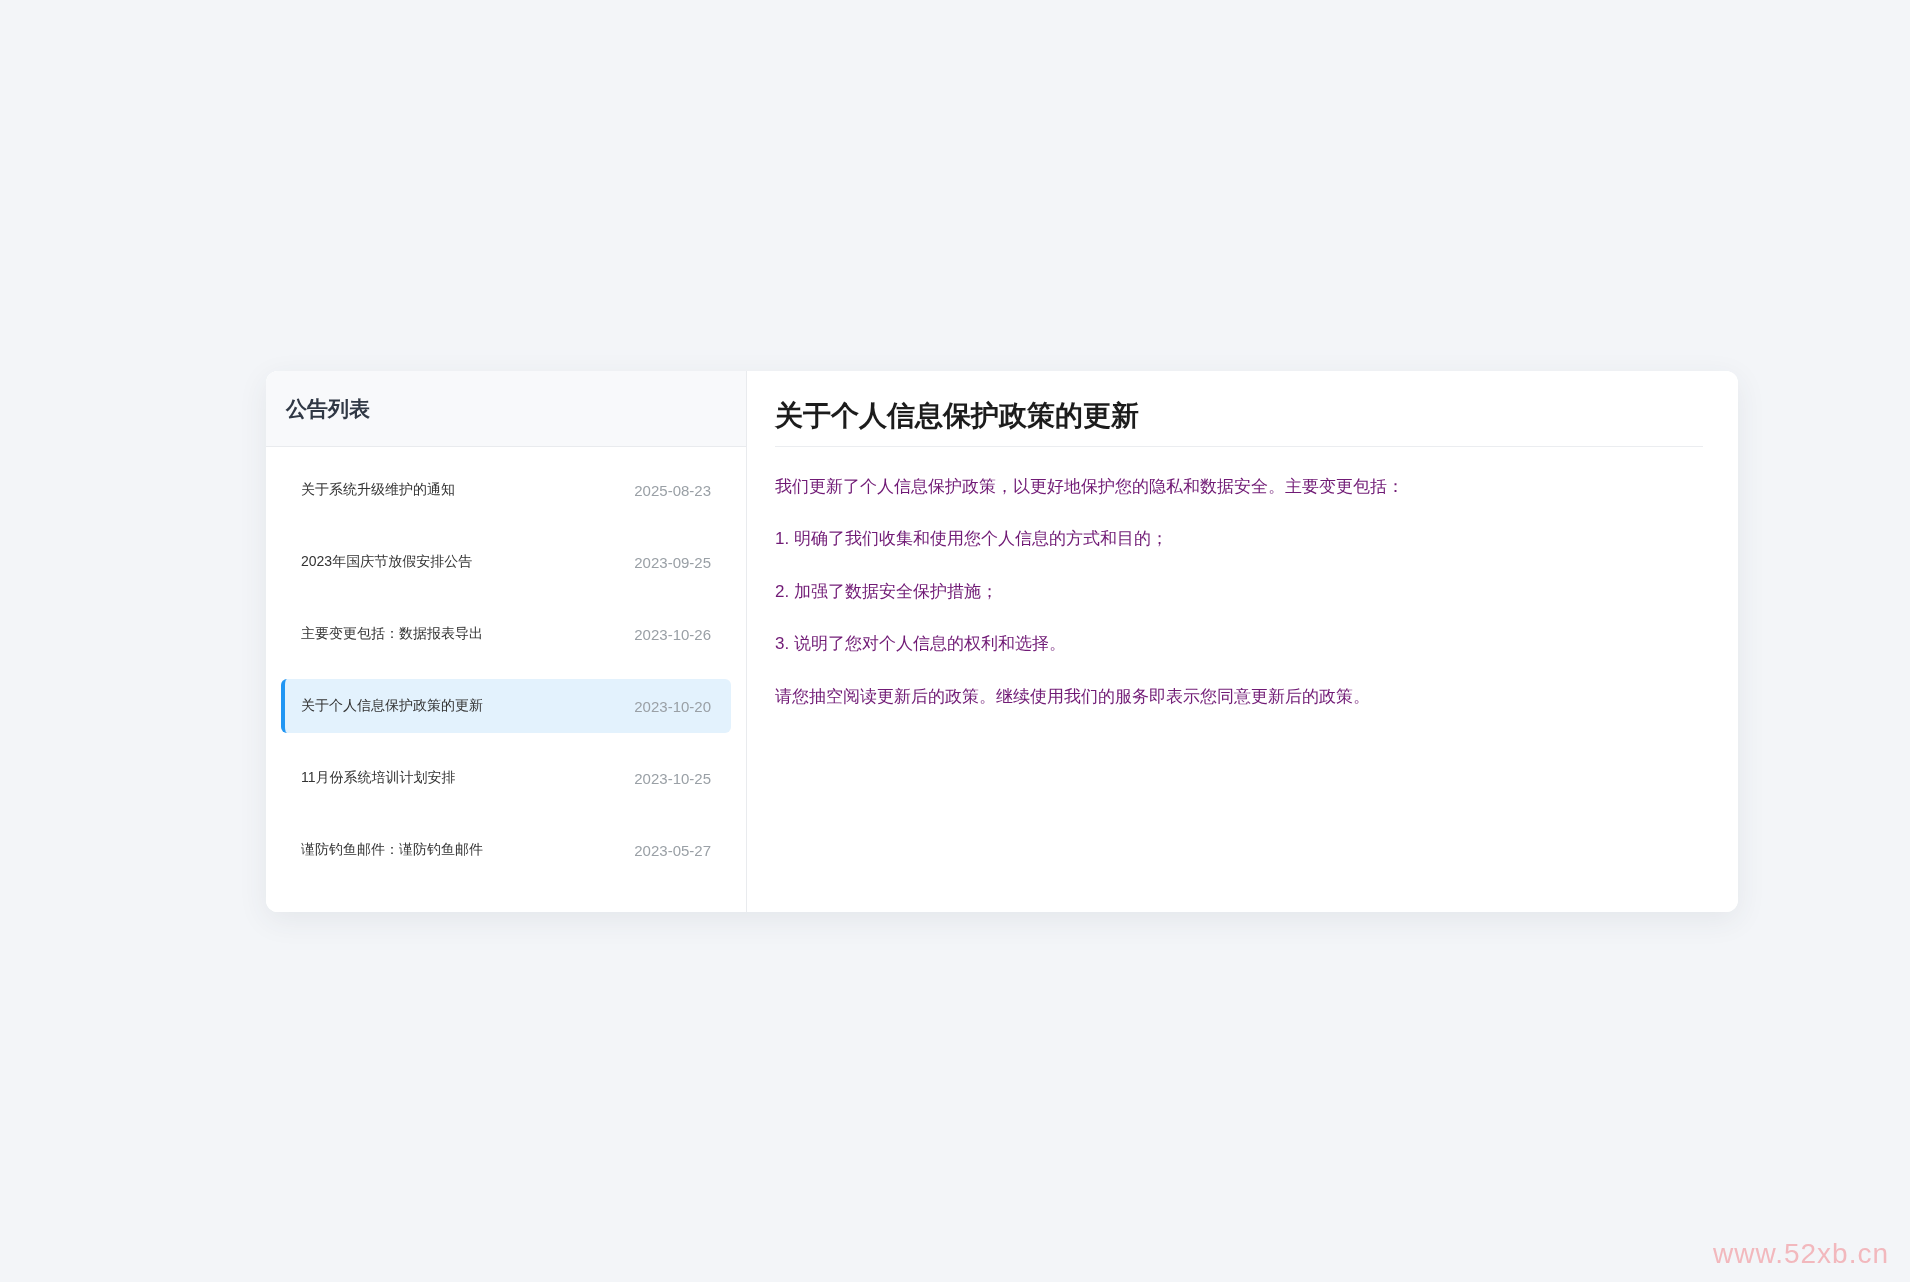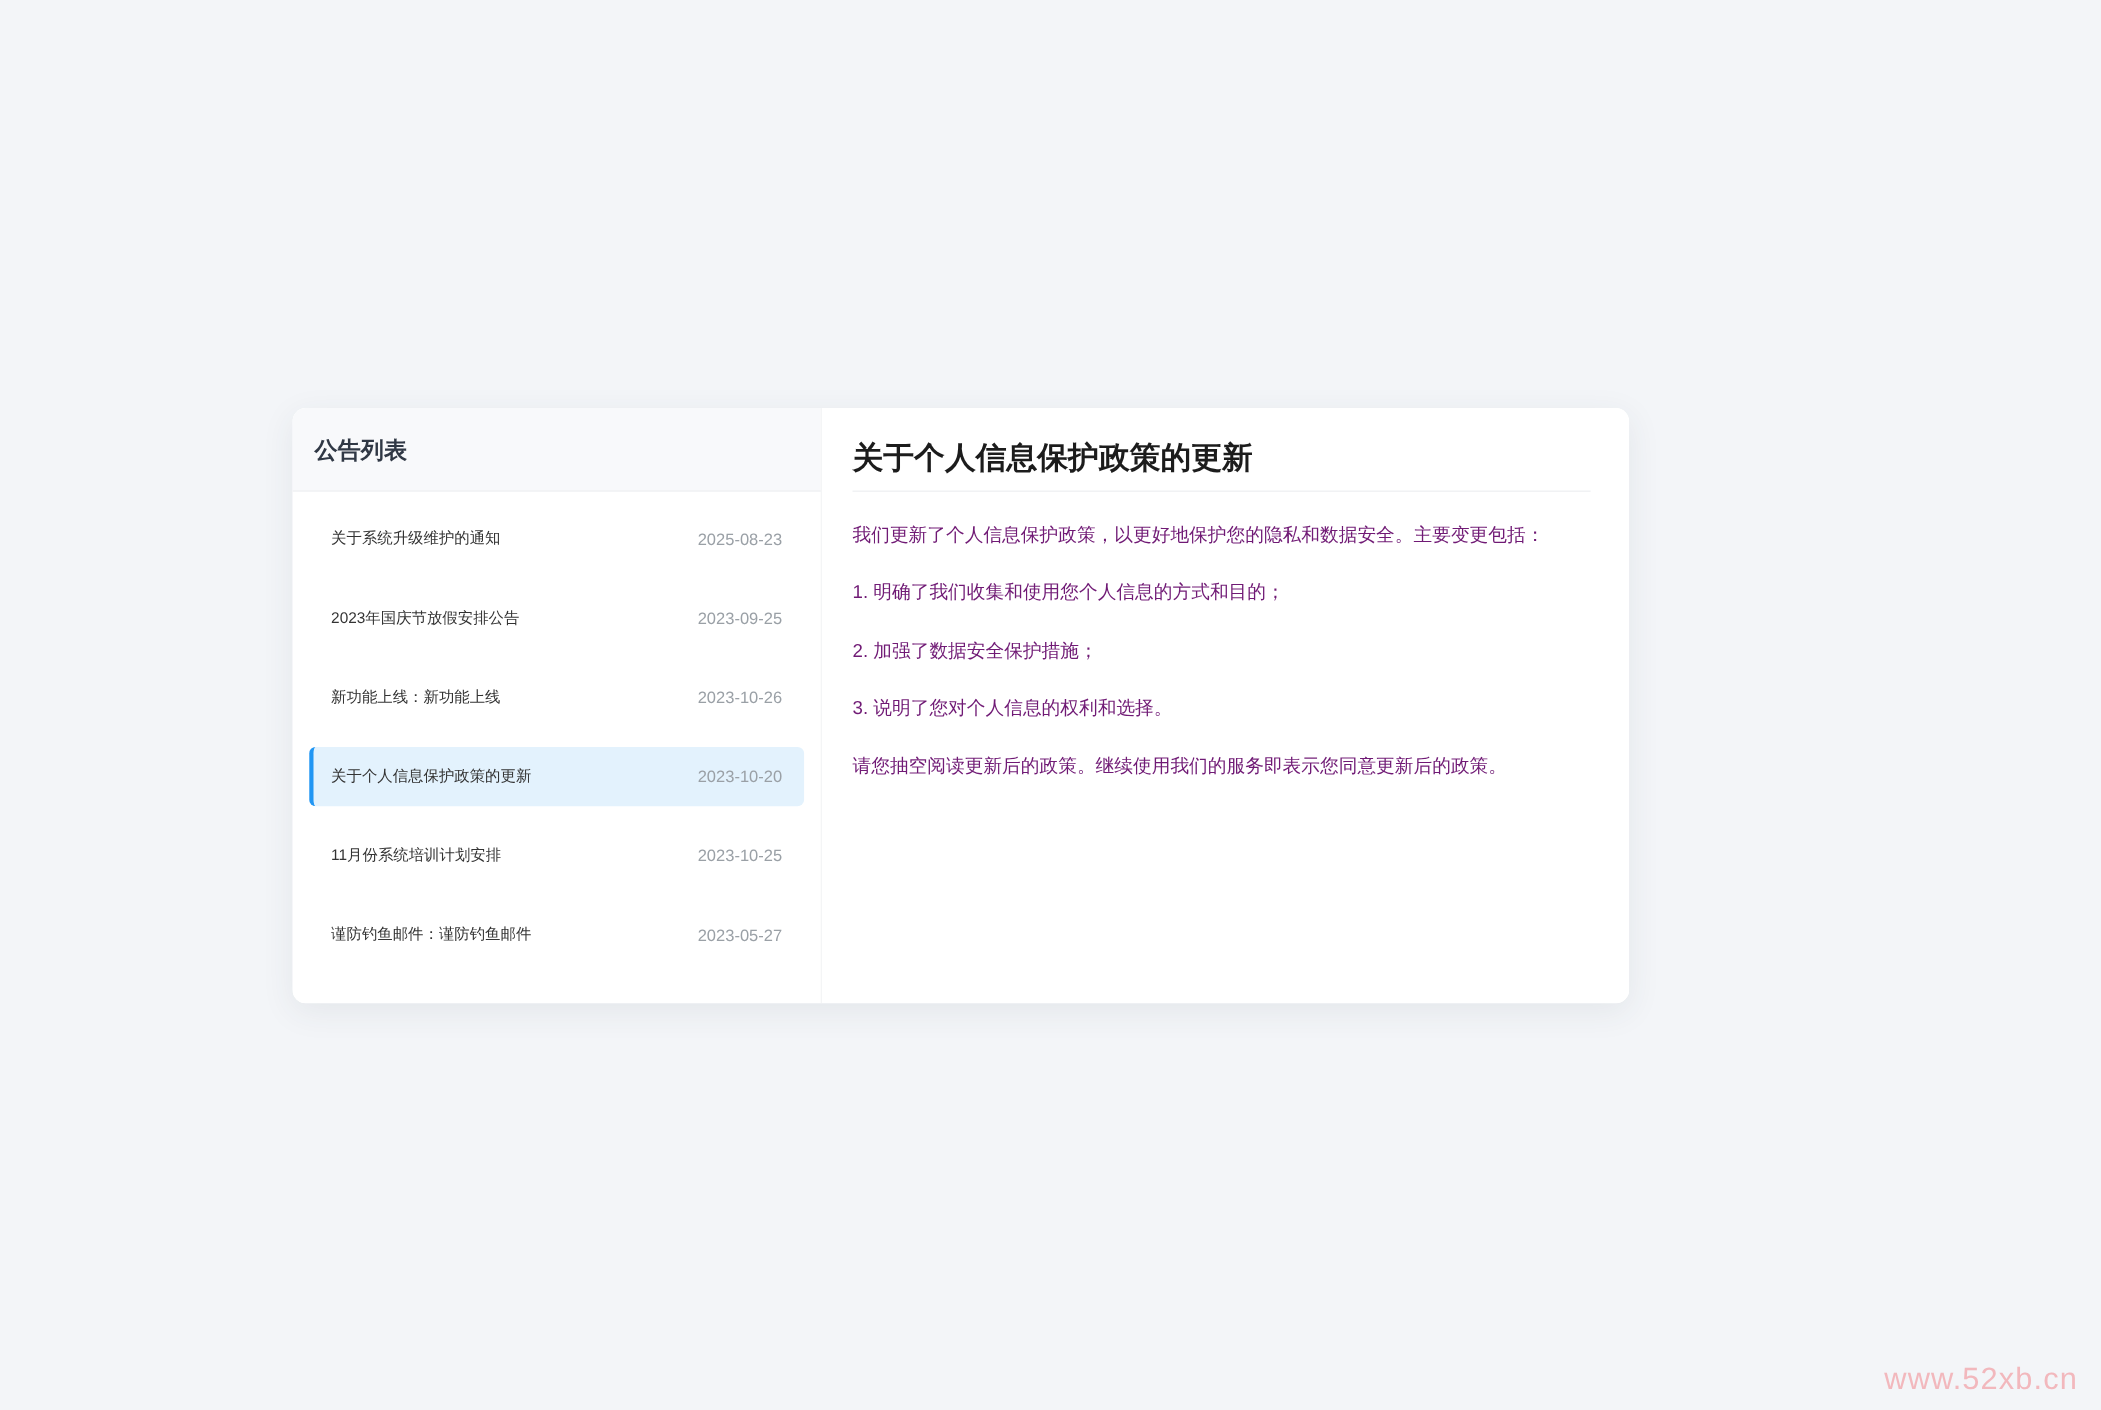--- a/index.html
+++ b/index.html
@@ -11,21 +11,21 @@
   *{box-sizing:border-box;}
   html,body{margin:0;padding:0;}
   body{
     width:1910px;height:1282px;
     background:var(--page-bg);
     font-family:"Liberation Sans","DejaVu Sans",sans-serif;
     position:relative;overflow:hidden;
   }
   .card{
     position:absolute;left:266px;top:371px;
-    width:1215px;height:541px;
+    width:1472px;height:541px;
     background:#ffffff;border-radius:12px;
     box-shadow:0 8px 30px rgba(50,60,80,0.08);
     display:flex;overflow:hidden;
   }
   
   .list-panel{
     width:481px;min-width:481px;
     border-right:1px solid #e9ebee;
     display:flex;flex-direction:column;
     background:#ffffff;
@@ -100,21 +100,21 @@
         <span class="item-title">关于系统升级维护的通知</span>
         <span class="item-date">2025-08-23</span>
       </div>
 
       <div class="list-item">
         <span class="item-title">2023年国庆节放假安排公告</span>
         <span class="item-date">2023-09-25</span>
       </div>
 
       <div class="list-item">
-        <span class="item-title">新功能上线：新功能上线</span>
+        <span class="item-title">主要变更包括：数据报表导出</span>
         <span class="item-date">2023-10-26</span>
       </div>
 
       <div class="list-item selected" aria-selected="true">
         <span class="item-title">关于个人信息保护政策的更新</span>
         <span class="item-date">2023-10-20</span>
       </div>
 
       <div class="list-item">
         <span class="item-title">11月份系统培训计划安排</span>

